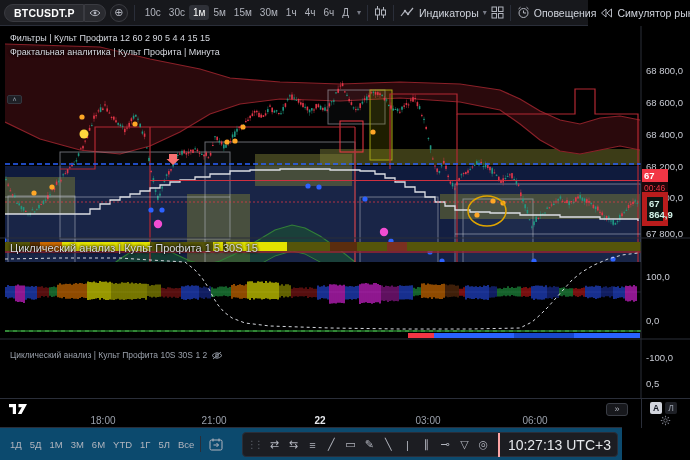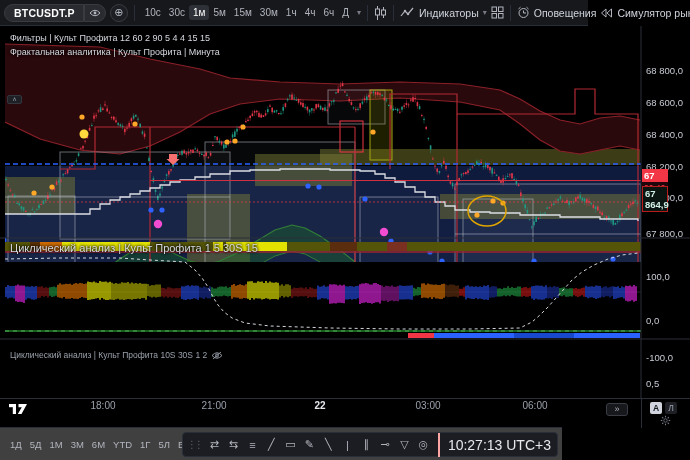--- a/index.html
+++ b/index.html
@@ -21,34 +21,34 @@
   #chart-wrap{position:absolute;left:0;top:26px;width:690px;height:372px;background:#000;}
   #chart-svg{position:absolute;left:0;top:0;}
   .legend{position:absolute;left:10px;font-size:9px;line-height:14px;color:#d6d9e0;text-shadow:0 0 3px #000,0 0 3px #000;white-space:nowrap;z-index:5;}
   #legend-collapse{position:absolute;left:7px;top:69px;width:15px;height:9px;background:#1e2026;border:1px solid #34363e;border-radius:2px;color:#9aa0ab;font-size:7px;line-height:7px;text-align:center;z-index:5;}
   #pane2-legend{top:215px;font-size:11px;}
   #pane3-legend{top:322px;font-size:8.5px;color:#9aa0ab;display:flex;align-items:center;gap:4px;}
   
   .badge{position:absolute;left:642px;width:26px;z-index:6;text-align:left;padding:1px 2px;font-size:9.5px;font-weight:bold;}
   #last-price-badge{top:143px;background:#f23645;color:#fff;}
   #countdown-badge{top:156px;background:#20060a;color:#f23645;font-size:8.5px;font-weight:normal;}
-  #second-price-badge{top:160px;background:#0a1411;border:1px solid #b91c1c;color:#d1f0e6;}
+  #second-price-badge{top:166px;background:#0a1411;border:5px solid #b91c1c;color:#d1f0e6;}
   
   #timeaxis{position:absolute;left:0;top:398px;width:690px;height:29px;background:#000;border-top:1px solid #2a2e39;}
-  .time-label{position:absolute;top:1px;transform:translateX(-50%);font-size:10px;color:#9aa0ab;}
+  .time-label{position:absolute;top:16px;transform:translateX(-50%);font-size:10px;color:#9aa0ab;}
   .time-label.major{color:#e6e8ec;font-weight:bold;}
   #tv-logo{position:absolute;left:8px;top:3px;}
   #panel-expand{position:absolute;left:606px;top:4px;width:22px;height:13px;border:1px solid #3a3d45;border-radius:3px;color:#b2b5be;font-size:9px;line-height:11px;text-align:center;background:#17181c;}
   #axis-corner{position:absolute;left:641px;top:0;width:49px;height:29px;border-left:1px solid #2a2e39;}
   .axis-mode-btn{position:absolute;top:3px;width:12px;height:12px;border-radius:2px;font-size:8.5px;line-height:12px;text-align:center;}
   #btn-auto{left:8px;background:#d1d4dc;color:#131722;font-weight:bold;}
   #btn-log{left:23px;background:#1e2026;color:#9aa0ab;}
   #axis-gear{position:absolute;left:18px;top:16px;}
   
-  #bottombar{position:absolute;left:0;top:427px;width:562px;height:33px;background:#404040;border-top:1px solid #2a2e39;display:flex;align-items:center;padding:0 6px;}
+  #bottombar{position:absolute;left:0;top:427px;width:622px;height:33px;background:#0c4a6e;border-top:1px solid #2a2e39;display:flex;align-items:center;padding:0 6px;}
   .range-btn{font-size:9.5px;color:#b2b5be;padding:2px 4px;flex:none;}
   #goto-date{margin-left:6px;}
   #tools-pill{position:absolute;right:4px;top:4px;height:25px;display:flex;align-items:center;gap:2px;background:#1c1d22;border:1px solid #2a2e39;border-radius:4px;padding:0 4px;}
   #drag-handle{color:#5a5e68;font-size:10px;letter-spacing:-3px;margin-right:2px;}
   .tool-btn{width:19px;text-align:center;font-size:11px;color:#b2b5be;flex:none;}
   #clock{font-size:14px;color:#e6e8ec;border-left:2px solid #fca5a5;padding:4px 2px 4px 8px;margin-left:3px;white-space:nowrap;}
 </style>
 </head>
 <body>
 

